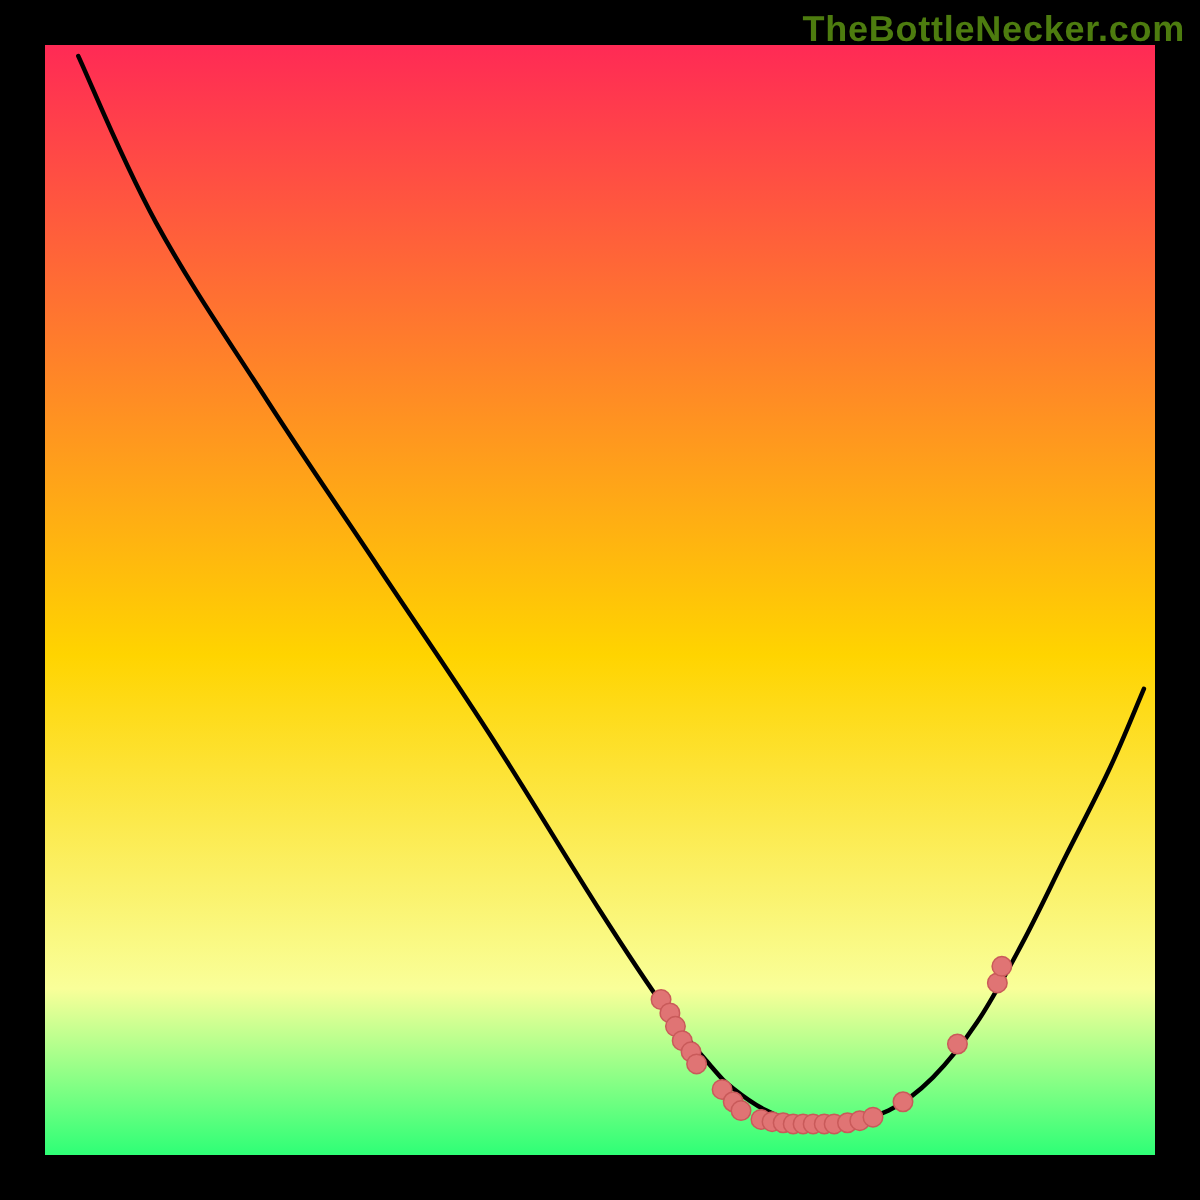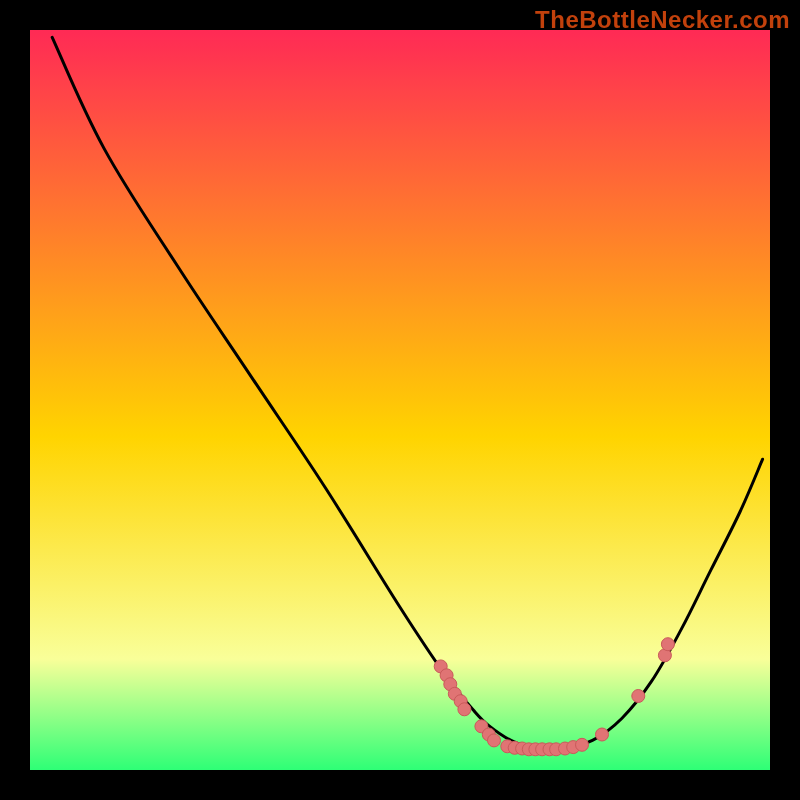--- a/index.html
+++ b/index.html
@@ -16,21 +16,21 @@
     height: 800px;
     background: #000;
   }
   .watermark {
     position: absolute;
     top: 6px;
     right: 10px;
     font-family: Arial, Helvetica, sans-serif;
     font-size: 24px;
     font-weight: 600;
-    color: #c2410c;
+    color: #4d7c0f;
     letter-spacing: 0.5px;
     user-select: none;
   }
   svg.plot {
     position: absolute;
     left: 0;
     top: 0;
   }
 </style>
 </head>

